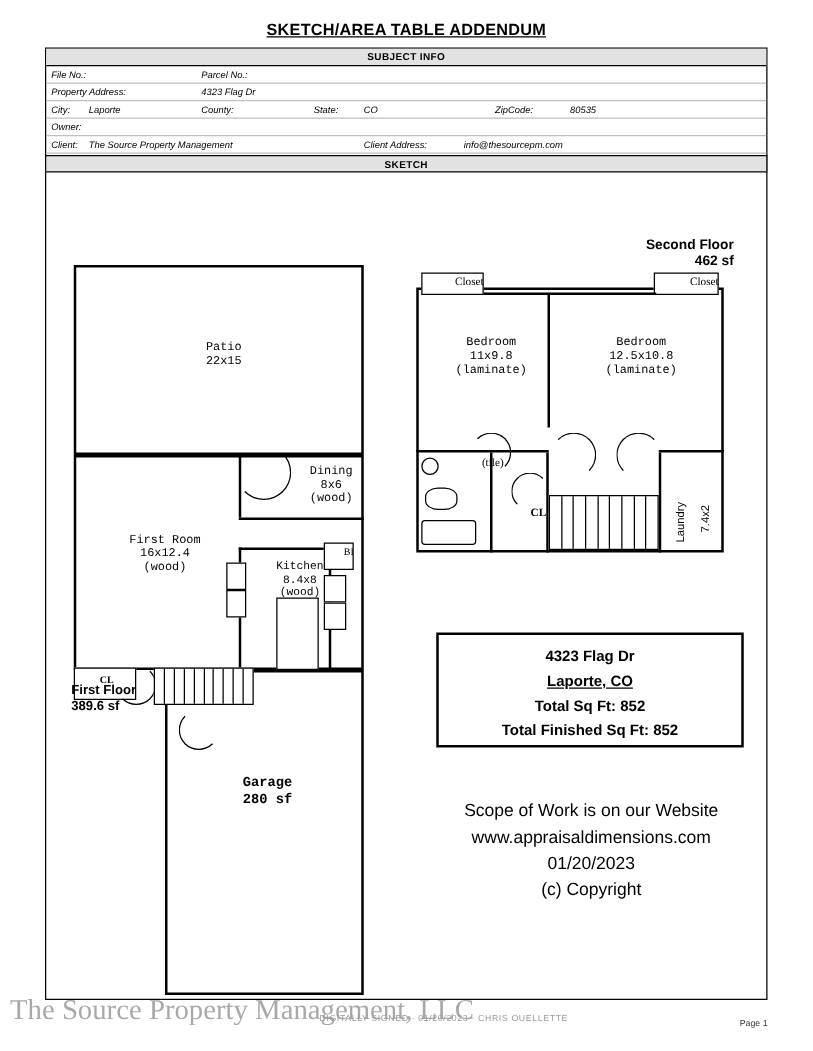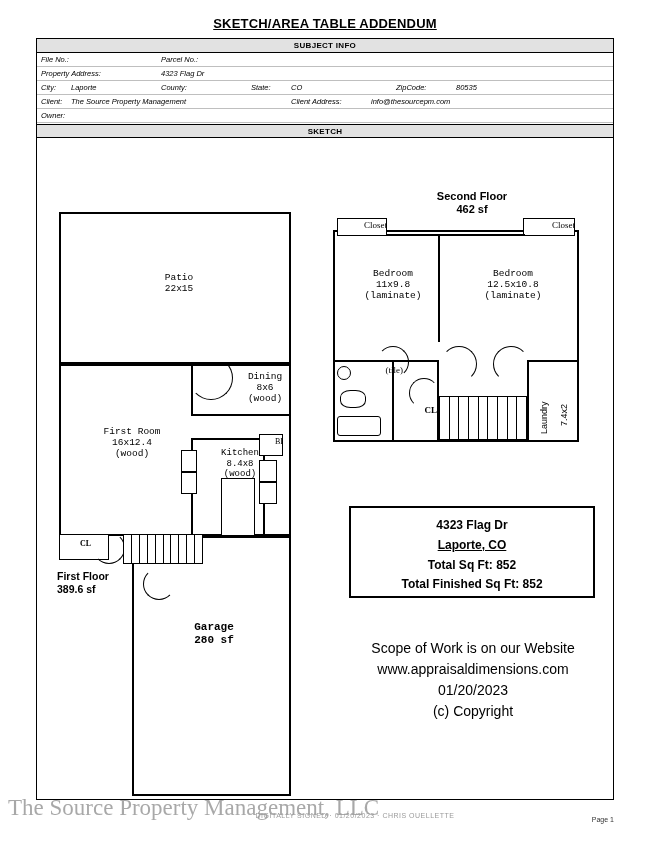--- a/index.html
+++ b/index.html
@@ -109,28 +109,28 @@
       <div class="info-cell" style="width:30px">City:</div>
       <div class="info-cell" style="width:90px">Laporte</div>
       <div class="info-cell" style="width:90px">County:</div>
       <div class="info-cell" style="width:40px">State:</div>
       <div class="info-cell" style="width:105px">CO</div>
       <div class="info-cell" style="width:60px">ZipCode:</div>
       <div class="info-cell" style="width:80px">80535</div>
     </div>
 
     <div class="info-row">
+      <div class="info-cell" style="width:120px">Owner:</div>
+    </div>
+
+    <div class="info-row">
       <div class="info-cell" style="width:30px">Client:</div>
       <div class="info-cell" style="width:220px">The Source Property Management</div>
       <div class="info-cell" style="width:80px">Client Address:</div>
       <div class="info-cell" style="width:200px">info@thesourcepm.com</div>
-    </div>
-
-    <div class="info-row">
-      <div class="info-cell" style="width:120px">Owner:</div>
     </div>
 
     <div class="info-row">
       <div class="info-cell" style="width:80px">Measurer Name:</div>
       <div class="info-cell" style="width:125px">Chris Ouellette</div>
       <div class="info-cell" style="width:85px">Inspection Date:</div>
       <div class="info-cell" style="width:120px">01/20/2023</div>
     </div>
   </div>
 
@@ -195,31 +195,31 @@
         <div></div>
         <div></div>
         <div></div>
         <div></div>
         <div></div>
         <div></div>
     </div>
 
     <div class="arc" style="left:106px;top:430px;width:30px;height:30px;border-right-color:transparent;border-top-color:transparent;"></div>
 
-    <div class="floor-title" style="left:20px;top:432px;width:104px;text-align:left;">
+    <div class="floor-title" style="left:20px;top:408px;width:104px;text-align:left;">
       <span>First Floor</span><br>
       <span>389.6 sf</span>
     </div>
 
     <div class="room-lbl" style="left:134px;top:483px;width:86px;font-size:11px;font-weight:bold;">
       <span>Garage</span><br>
       <span>280 sf</span>
     </div>
 
-    <div class="floor-title" style="left:340px;top:52px;width:190px;font-size:11px;">
+    <div class="floor-title" style="left:360px;top:52px;width:190px;font-size:11px;text-align:right;">
       <span>Second Floor</span><br>
       <span>462 sf</span>
     </div>
 
     <div class="box-out" style="left:296px;top:92px;width:246px;height:212px;"></div>
 
     <div class="box-thin" style="left:300px;top:80px;width:50px;height:18px;background:#fff;"></div>
     <div class="tiny-lbl" style="left:300px;top:83px;width:50px;font-size:9px;">Closet</div>
     <div class="box-thin" style="left:486px;top:80px;width:52px;height:18px;background:#fff;"></div>
     <div class="tiny-lbl" style="left:486px;top:83px;width:52px;font-size:9px;">Closet</div>

